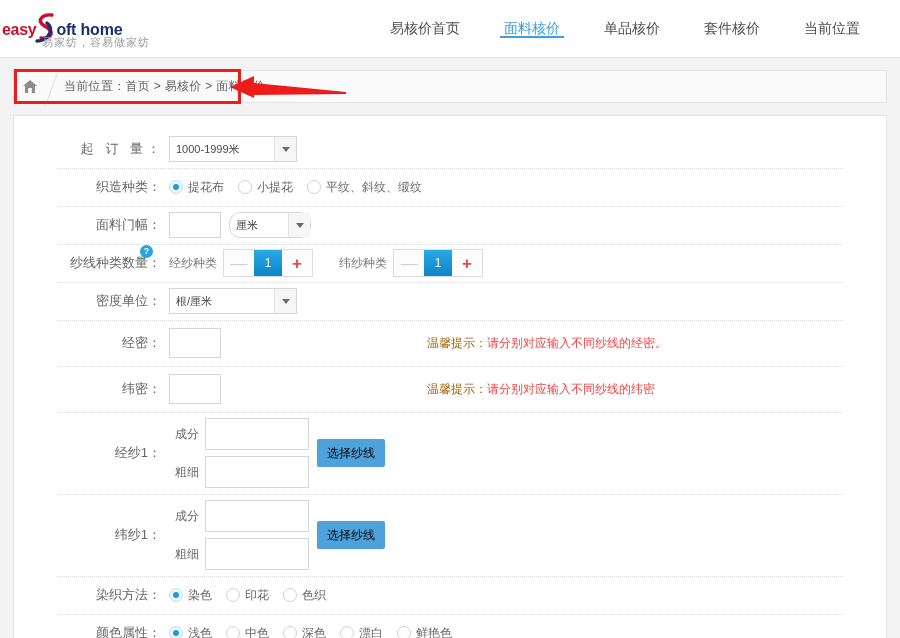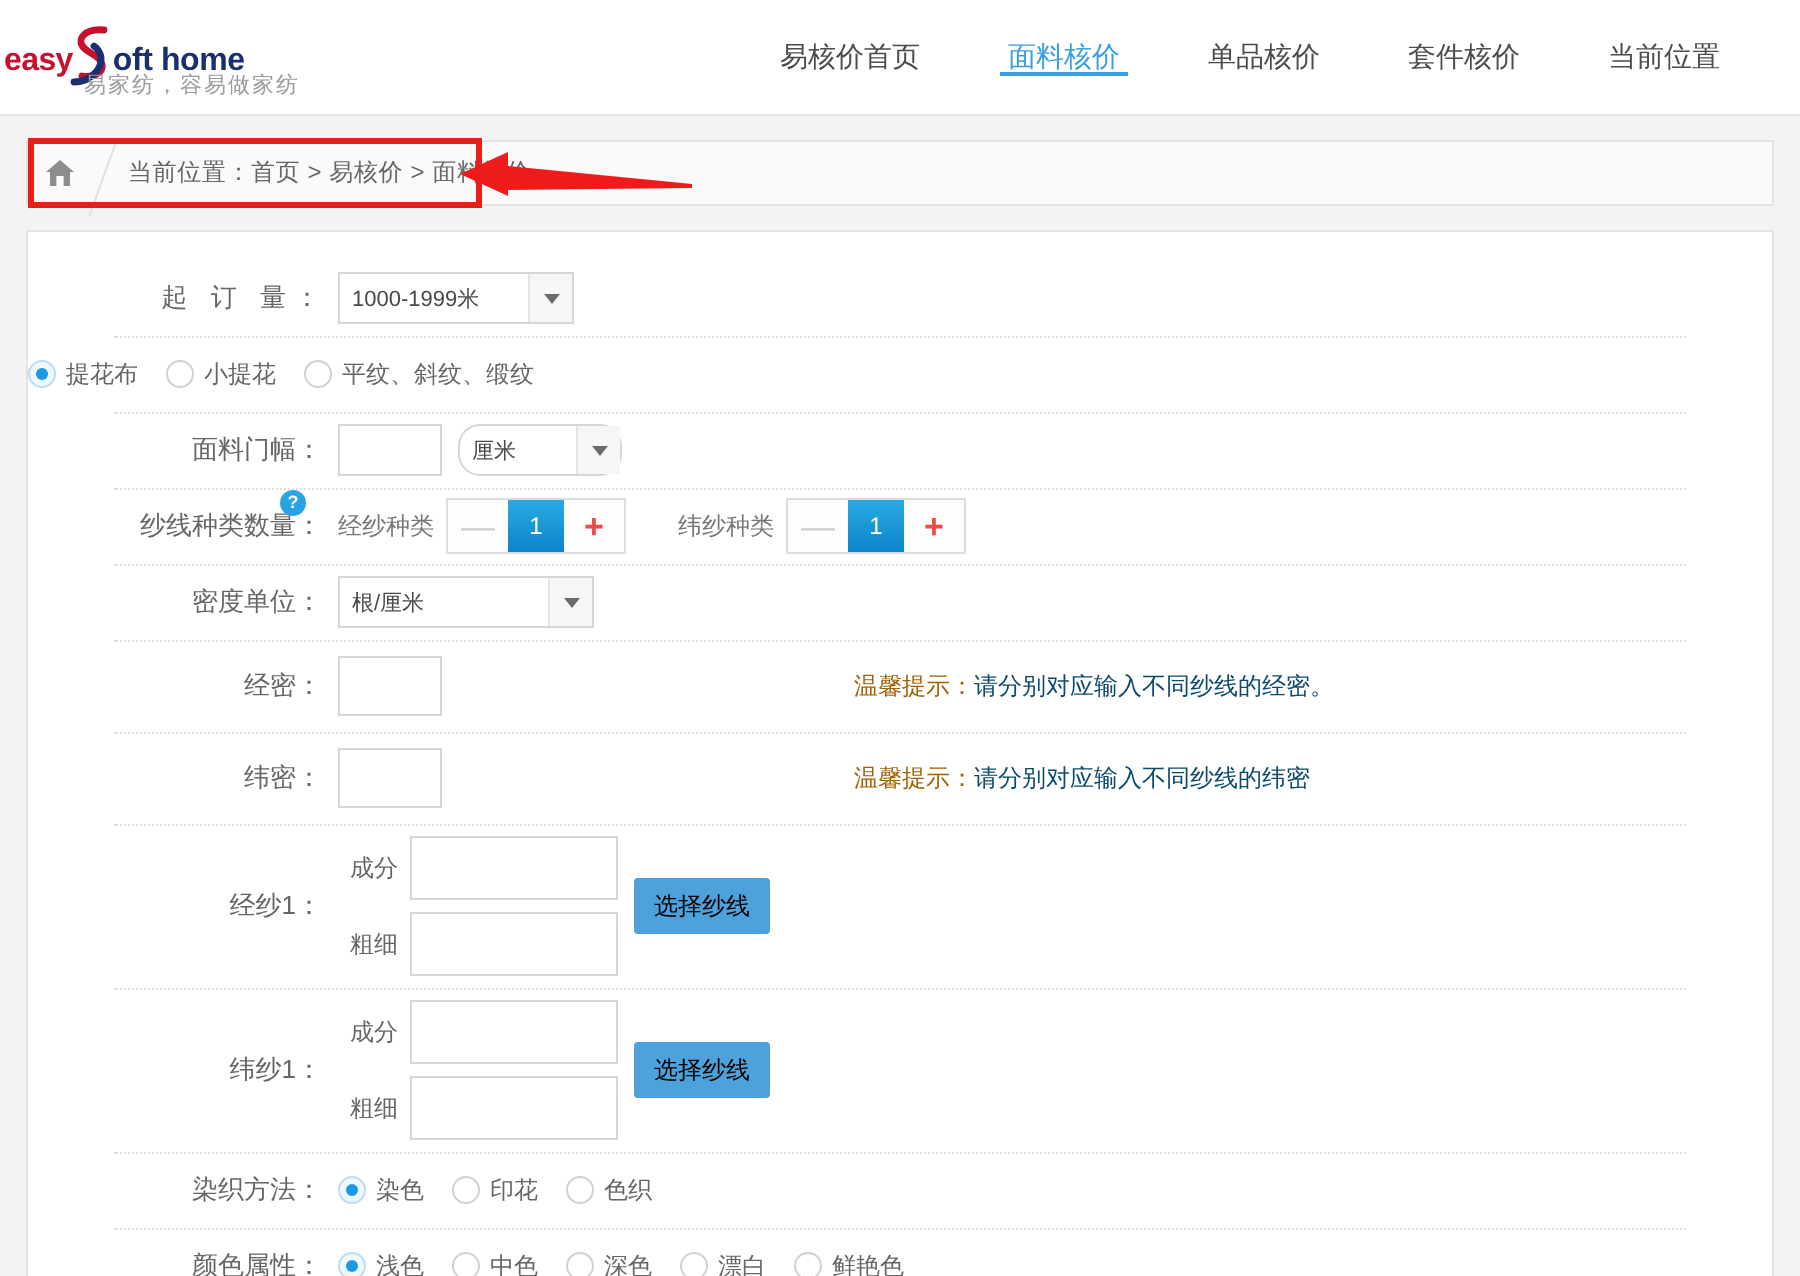--- a/index.html
+++ b/index.html
@@ -205,21 +205,21 @@
     justify-content: center;
     margin-left: auto;
   }
   .sel .sel-arrow i {
     width: 0; height: 0;
     border-left: 4px solid transparent;
     border-right: 4px solid transparent;
     border-top: 5px solid #6b6b6b;
     display: block;
   }
-  .sel-w118 { width: 118px; }
+  .sel-w118 { width: 128px; }
   .sel-w82  { width: 82px; border-radius: 11px; }
   .sel-w128 { width: 128px; }
 
   
   .txt {
     height: 26px;
     border: 1px solid #d6d6d6;
     background: #fff;
     outline: none;
     font-family: inherit;
@@ -315,21 +315,21 @@
     justify-content: center;
   }
 
   
   .tip {
     margin-left: 206px;
     font-size: 12px;
     white-space: nowrap;
   }
   .tip b { color: #a16207; font-weight: normal; }
-  .tip span { color: #0c4a6e; }
+  .tip span { color: #ef4444; }
 
   
   .row-yarn { min-height: 82px; align-items: center; }
   .yarn-grid { display: flex; align-items: center; }
   .yarn-lines { display: flex; flex-direction: column; }
   .yarn-line {
     display: flex;
     align-items: center;
     height: 36px;
   }
@@ -411,20 +411,21 @@
       <div class="sel sel-w118">
         <span class="sel-val">1000-1999米</span>
         <span class="sel-arrow">
             <i></i>
           </span>
       </div>
     </div>
   </div>
 
   <div class="row">
+    <div class="lbl">织造种类：</div>
     <div class="field">
       <label class="radio on">
         <span class="dot"></span>
         <span>提花布</span>
       </label>
       <label class="radio">
         <span class="dot"></span>
         <span>小提花</span>
       </label>
       <label class="radio">

